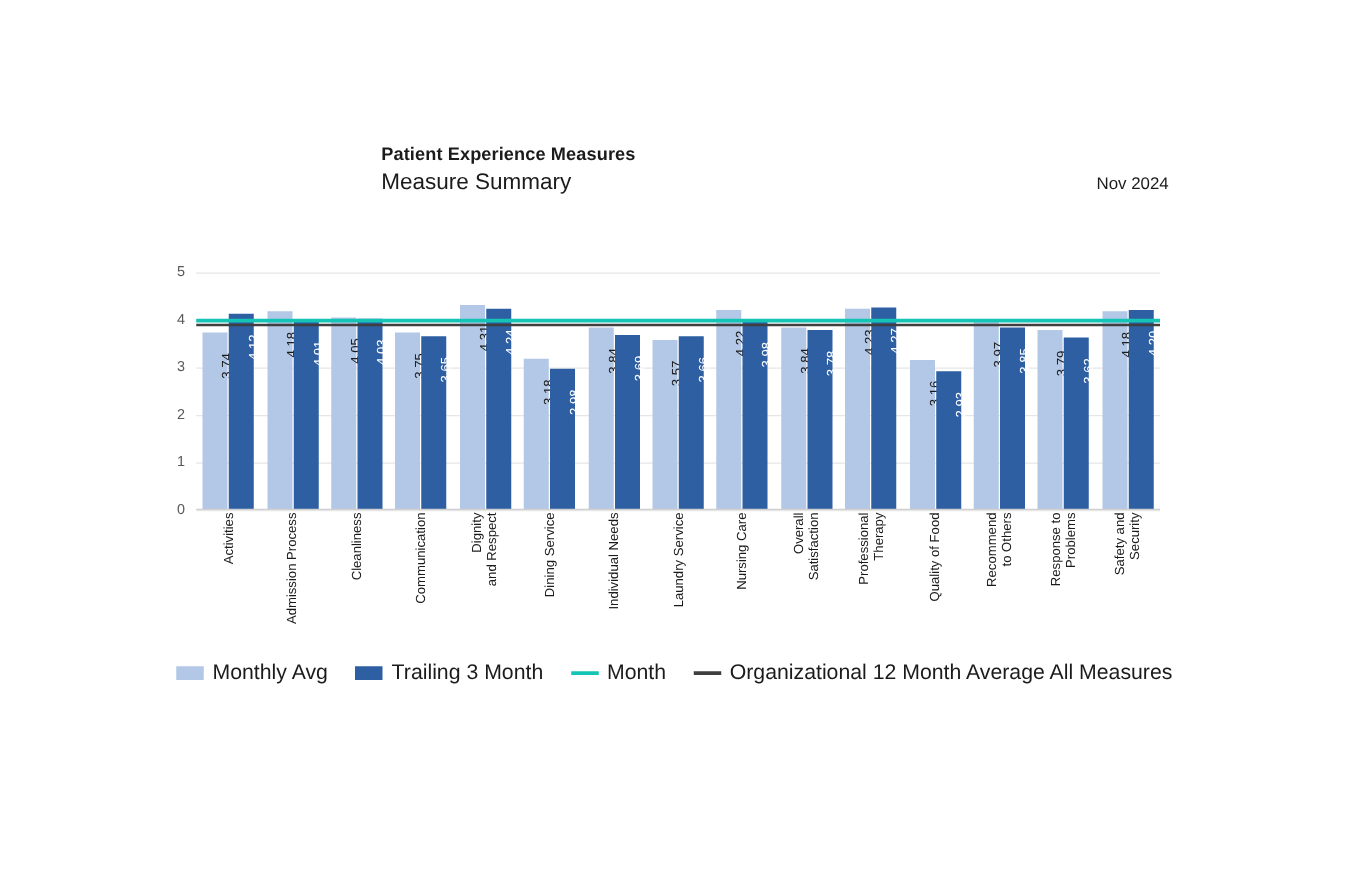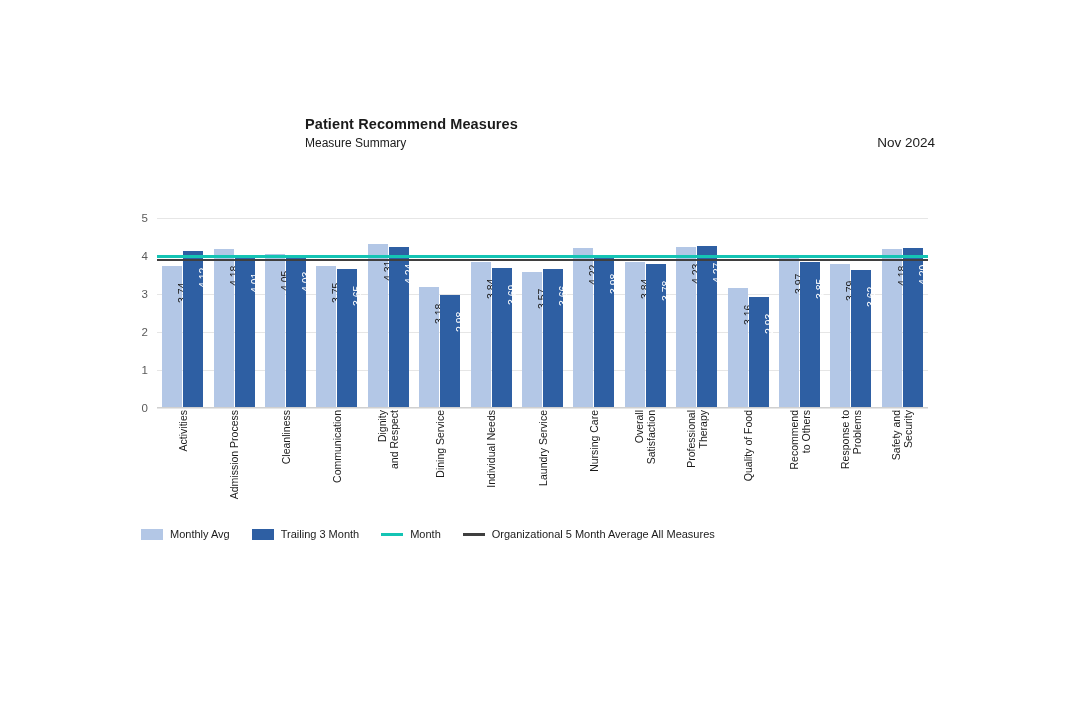--- a/index.html
+++ b/index.html
@@ -36,21 +36,21 @@
     line-height: 18px;
     letter-spacing: 0.1px;
   }
   #subtitle-row {
     display: flex;
     justify-content: space-between;
     align-items: baseline;
     margin-top: 2px;
   }
   #subtitle {
-    font-size: 12px;
+    font-size: 18px;
     color: #1b1b1b;
     font-weight: normal;
   }
   #period {
     font-size: 13.5px;
     color: #1b1b1b;
     font-weight: normal;
   }
 
   
@@ -178,21 +178,21 @@
   }
   .cat-inner .l2 { display: block; }
 
   
   #legend {
     position: absolute;
     left: 141px;
     top: 528px;
     display: flex;
     align-items: center;
-    font-size: 11px;
+    font-size: 17px;
     color: #1b1b1b;
   }
   .legend-item {
     display: flex;
     align-items: center;
     margin-right: 22px;
   }
   .swatch {
     width: 22px;
     height: 11px;
@@ -202,21 +202,21 @@
     height: 3px;
   }
   .legend-label { white-space: nowrap; }
 </style>
 </head>
 <body>
 
 <div id="canvas">
 
   <div id="header">
-    <div id="title">Patient Recommend Measures</div>
+    <div id="title">Patient Experience Measures</div>
     <div id="subtitle-row">
       <div id="subtitle">Measure Summary</div>
       <div id="period">Nov 2024</div>
     </div>
   </div>
 
   <div id="plot">
     <div id="gridlines">
         <div class="gridline" style="top: 190px;">
           <span class="axis-label">0</span>
@@ -420,17 +420,17 @@
       <div class="legend-item">
         <span class="swatch" style="background: rgb(46, 95, 163);"></span>
         <span class="legend-label">Trailing 3 Month</span>
       </div>
       <div class="legend-item">
         <span class="swatch line" style="background: rgb(20, 196, 180);"></span>
         <span class="legend-label">Month</span>
       </div>
       <div class="legend-item">
         <span class="swatch line" style="background: rgb(63, 63, 63);"></span>
-        <span class="legend-label">Organizational 5 Month Average All Measures</span>
+        <span class="legend-label">Organizational 12 Month Average All Measures</span>
       </div>
     </div>
 
 </div>
 
 </body></html>

